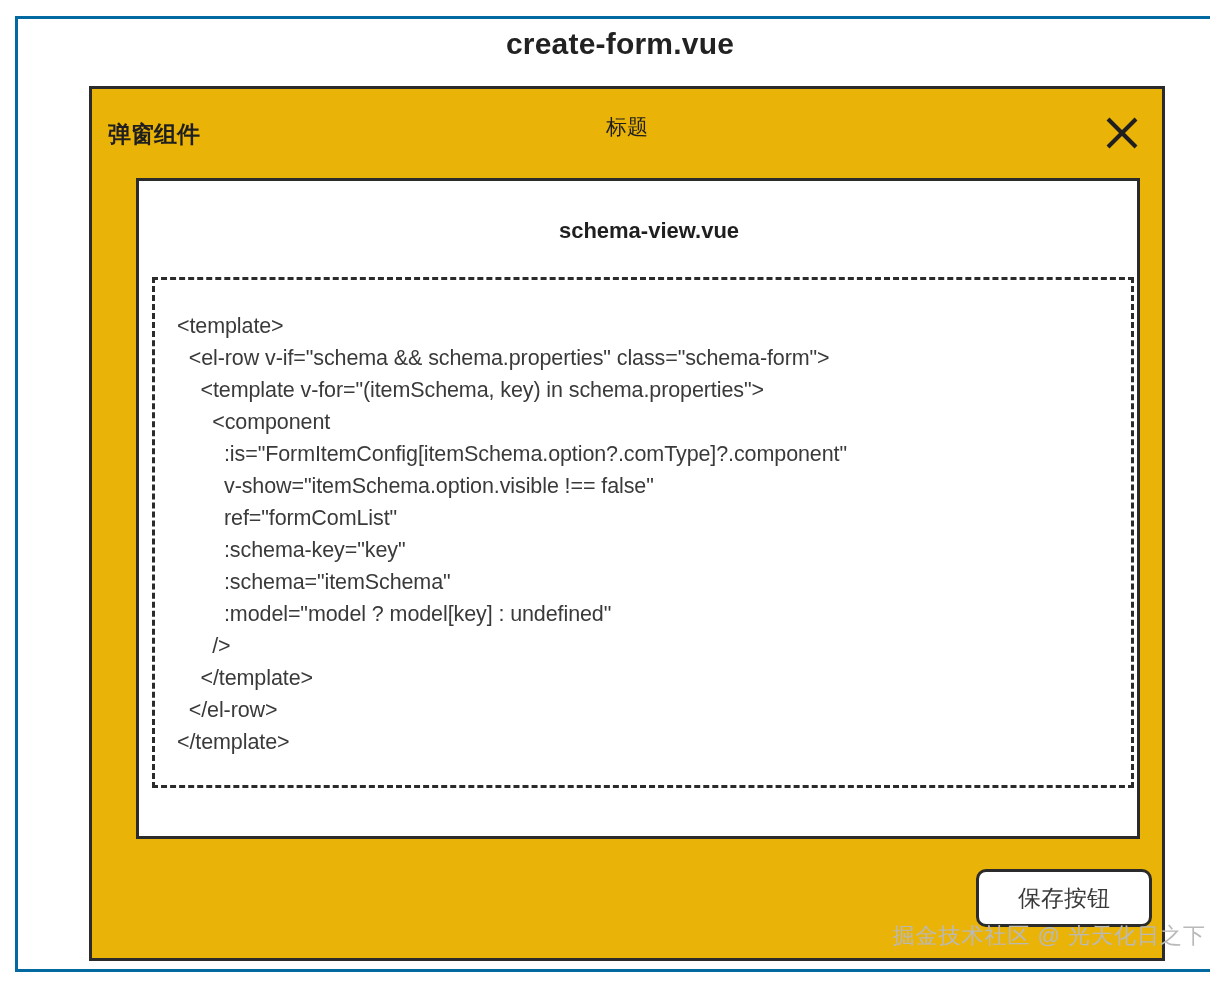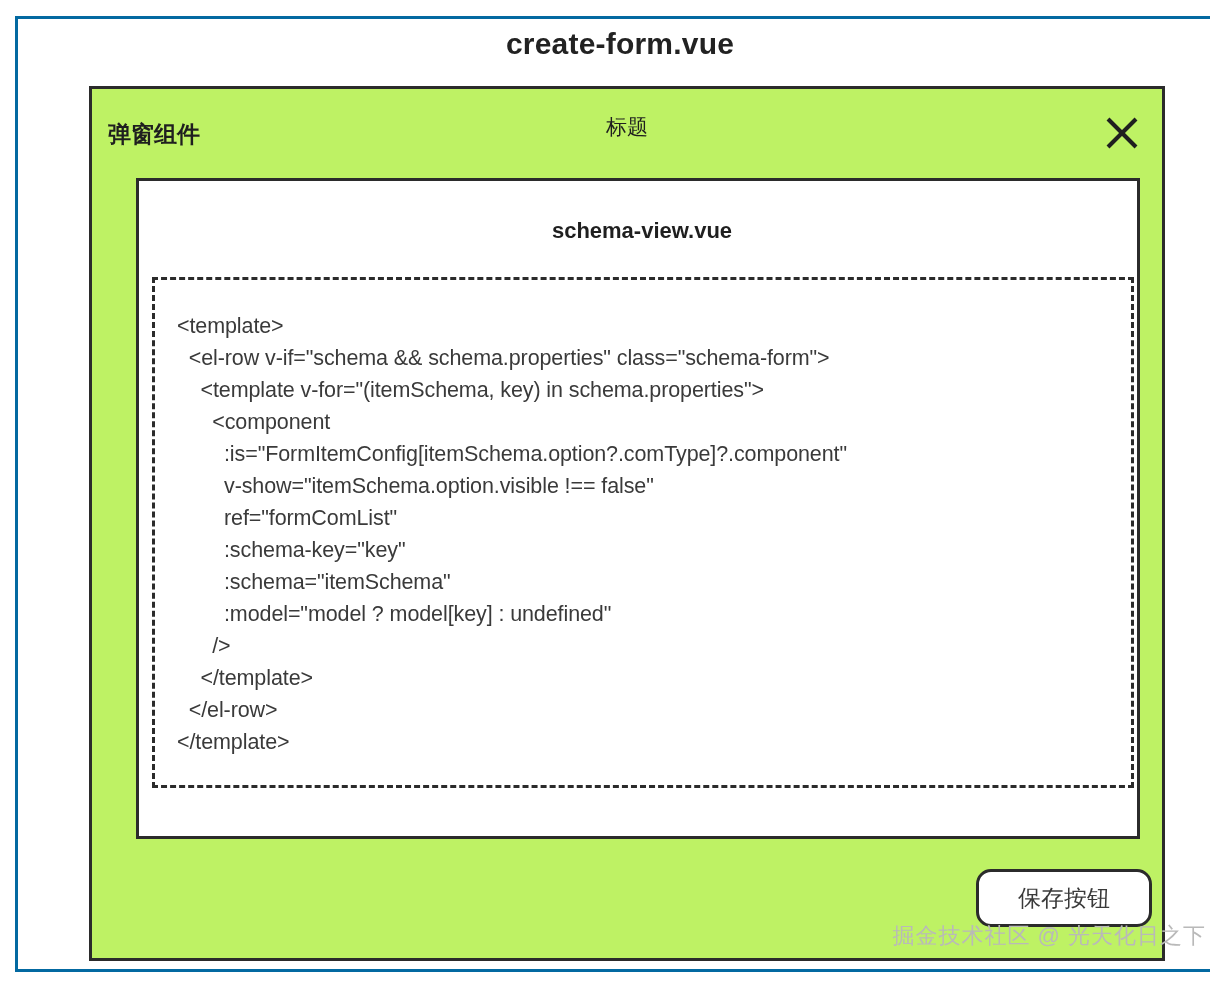--- a/index.html
+++ b/index.html
@@ -43,21 +43,21 @@
 
   
   #modal-box {
     position: absolute;
     left: 71px;       
     top: 67px;        
     width: 1076px;    
     height: 875px;    
     border: 3px solid #2b2b2b;
     box-sizing: border-box;
-    background: #bef264;
+    background: #eab308;
   }
 
   #modal-label {
     position: absolute;
     left: 16px;
     top: 30px;
     font-size: 23px;
     font-weight: bold;
     color: #1f1f1f;
   }
@@ -90,21 +90,21 @@
     top: 89px;         
     width: 1004px;     
     height: 661px;     
     border: 3px solid #2b2b2b;
     box-sizing: border-box;
     background: #ffffff;
   }
 
   #schema-title {
     position: absolute;
-    left: 4px;
+    left: 11px;
     top: 37px;
     width: 100%;
     text-align: center;
     font-size: 22px;
     font-weight: bold;
     color: #1f1f1f;
   }
 
   
   #code-block {
@@ -133,21 +133,21 @@
   }
 
   
   #save-button {
     position: absolute;
     left: 884px;      
     top: 780px;       
     width: 176px;
     height: 58px;
     border: 3px solid #2b2b2b;
-    border-radius: 15px;
+    border-radius: 10px;
     background: #ffffff;
     box-sizing: border-box;
     font-family: "Liberation Sans", "DejaVu Sans", sans-serif;
     font-size: 23px;
     color: #3a3a3a;
     cursor: pointer;
     padding: 0;
     display: flex;
     align-items: center;
     justify-content: center;

